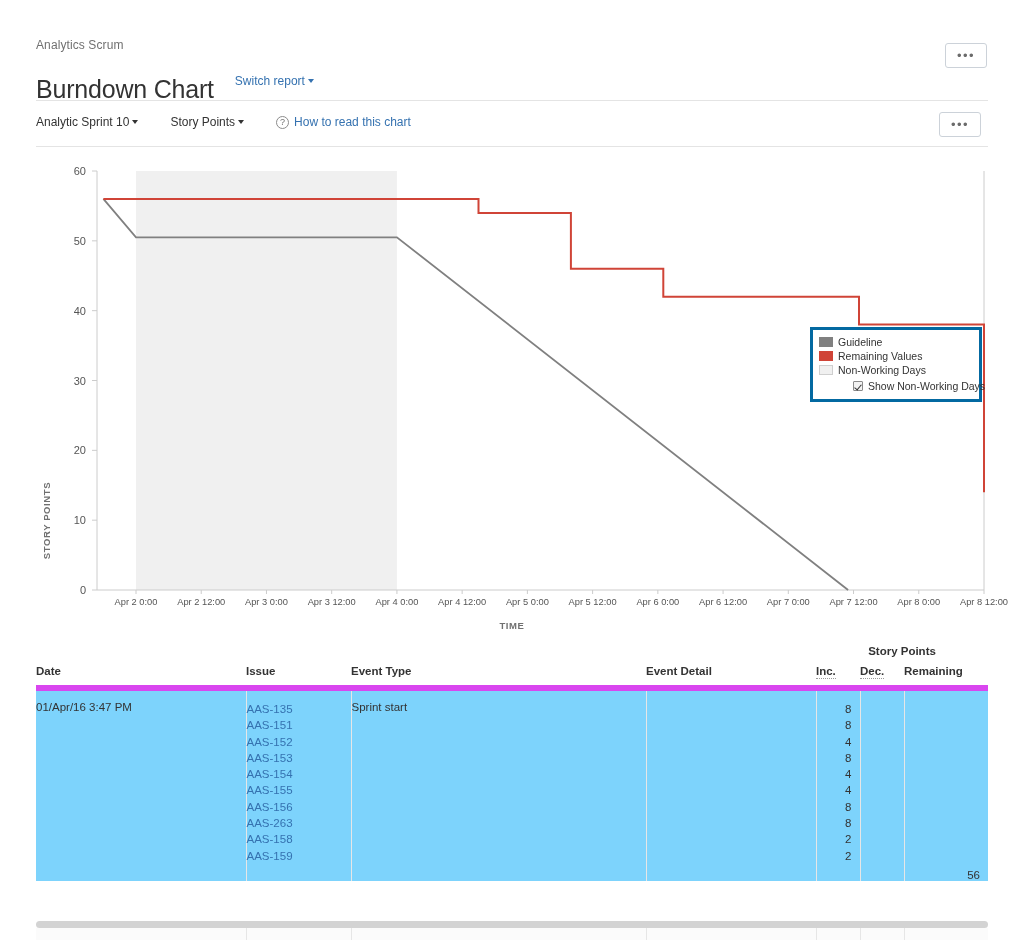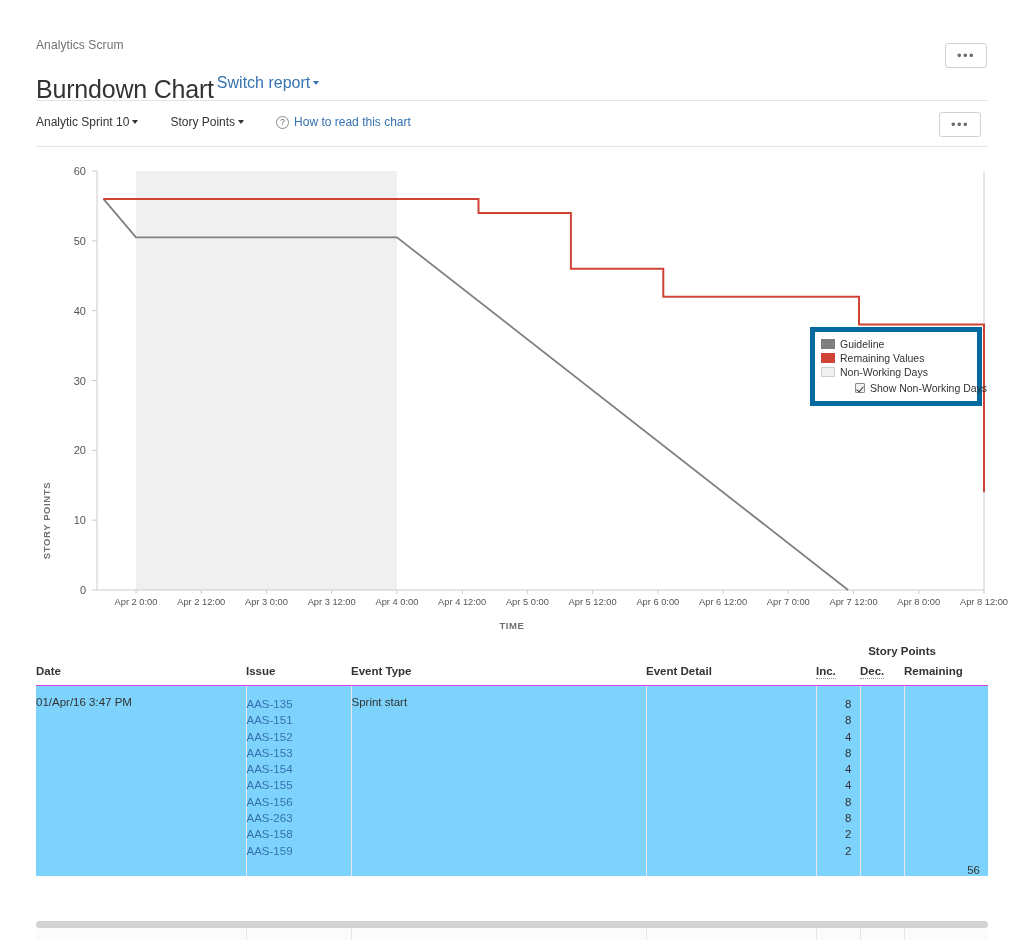--- a/index.html
+++ b/index.html
@@ -18,21 +18,21 @@
   .breadcrumb {
     position: absolute; left: 36px; top: 38px;
     font-size: 12px; color: #707070; letter-spacing: .1px;
   }
   .title-row { position: absolute; left: 36px; top: 74px; display: flex; align-items: flex-start; }
   .page-title {
     font-size: 25px; font-weight: 400; color: #333333;
     letter-spacing: -0.2px; line-height: 30px;
   }
   .switch-report {
-    margin-left: 3px; font-size: 16px; color: #3572b0; cursor: pointer;
+    margin-left: 21px; font-size: 12px; color: #3572b0; cursor: pointer;
     white-space: nowrap;
   }
   .caret-down {
     display: inline-block; margin-left: 3px;
     border-left: 3px solid transparent; border-right: 3px solid transparent;
     border-top: 4px solid #3572b0; vertical-align: middle; position: relative; top: -1px;
   }
   .hdr-divider {
     position: absolute; left: 36px; top: 100px; width: 952px; height: 1px; background: #e4e4e4;
   }
@@ -78,21 +78,21 @@
     font-size: 9.5px; font-weight: bold; color: #707070; letter-spacing: .6px;
   }
   svg.plot { position: absolute; left: 0; top: 0; }
 
   .ytick { font-size: 11px; fill: #555555; text-anchor: end; font-family: "Liberation Sans", sans-serif; }
   .xtick { font-size: 9.3px; fill: #555555; text-anchor: middle; font-family: "Liberation Sans", sans-serif; }
 
   
   .legend {
     position: absolute; left: 810px; top: 177px; width: 172px;
-    border: 5px solid #0369a1; background: #ffffff; padding: 5px 6px 6px 6px;
+    border: 3px solid #0369a1; background: #ffffff; padding: 5px 6px 6px 6px;
   }
   .legend-row { display: flex; align-items: center; height: 14px; }
   .swatch { width: 14px; height: 10px; margin-right: 5px; flex: 0 0 auto; }
   .legend-label { font-size: 10.5px; color: #333333; white-space: nowrap; }
   .legend-check { display: flex; align-items: center; height: 14px; margin-left: 34px; margin-top: 2px; }
   .cbox {
     width: 10px; height: 10px; border: 1px solid #8a8a8a; background: #f2f2f2;
     margin-right: 5px; position: relative; flex: 0 0 auto; border-radius: 1px;
   }
   .cbox::after {
@@ -103,21 +103,21 @@
   
   .table-wrap { position: absolute; left: 36px; top: 645px; width: 952px; }
   table.sp { width: 952px; border-collapse: collapse; table-layout: fixed; }
   .grp-head th {
     font-size: 11.5px; font-weight: bold; color: #333333; padding: 0 0 8px 0;
     text-align: center; border: none;
   }
   thead.main th {
     font-size: 11.5px; font-weight: bold; color: #333333;
     text-align: left; padding: 0 0 8px 0;
-    border-bottom: 1px solid #d946ef; vertical-align: bottom;
+    border-bottom: 6px solid #d946ef; vertical-align: bottom;
   }
   th.num { text-align: right; padding-right: 8px; }
   th.wrapdot { position: relative; }
   th.wrapdot span.u { border-bottom: 1px dotted #9a9a9a; padding-bottom: 1px; }
   tbody td {
     font-size: 11.5px; color: #333333; vertical-align: top;
     padding: 10px 0 0 0; border-right: 1px solid #e6e6e6;
     background: #7dd3fc;
   }
   tbody td.first { border-left: none; }

